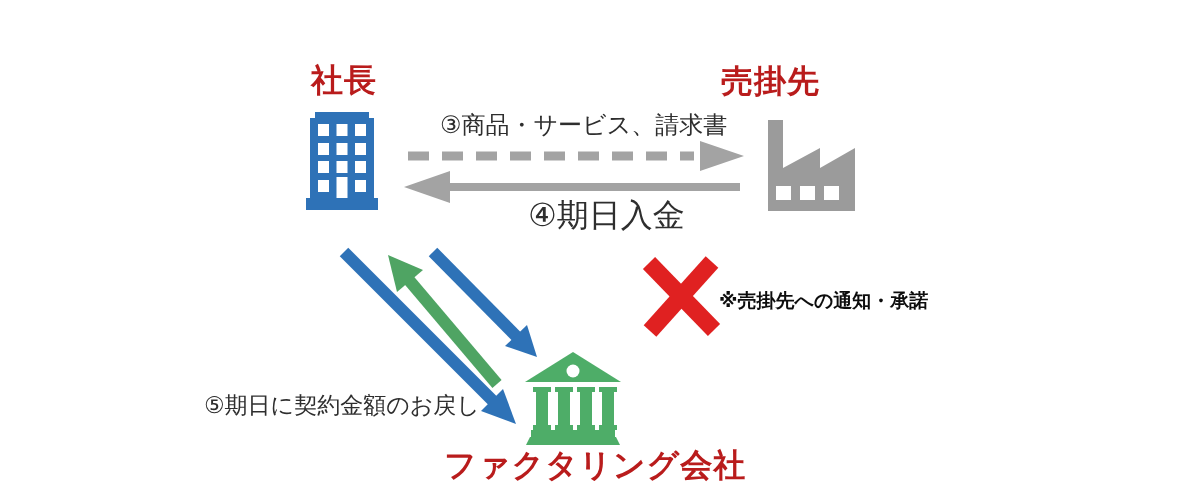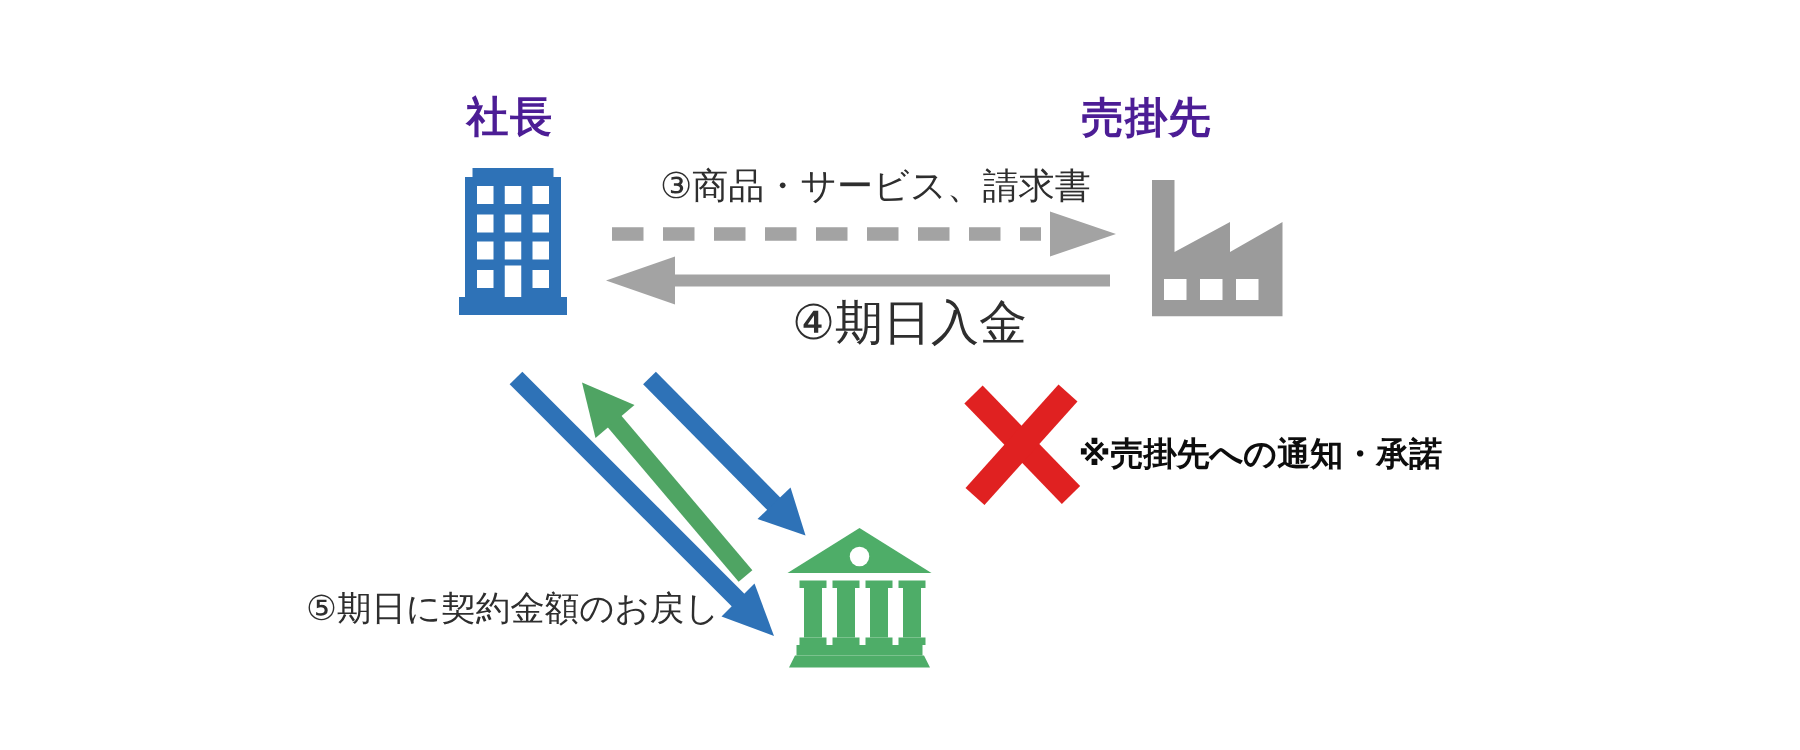--- a/index.html
+++ b/index.html
@@ -7,49 +7,50 @@
     position: relative;
     width: 1200px;
     height: 500px;
     background: #ffffff;
     overflow: hidden;
     font-family: "Liberation Sans", "DejaVu Sans", sans-serif;
   }
   .abs { position: absolute; }
   .title {
     font-weight: bold;
-    color: #4c1d95;
-    font-size: 28px;
+    color: #b91c1c;
+    font-size: 32px;
     line-height: 1.1;
     white-space: nowrap;
     letter-spacing: 1px;
   }
   .step {
     color: #2e2e2e;
     font-size: 23px;
     line-height: 1.1;
     white-space: nowrap;
   }
   .note {
     font-weight: bold;
     color: #0d0d0d;
-    font-size: 22px;
+    font-size: 19px;
     line-height: 1.1;
     white-space: nowrap;
   }
   svg { display: block; }
   .overlay { position: absolute; left: 0; top: 0; pointer-events: none; }
 </style>
 </head>
 <body>
 
 <div class="canvas">
 
   <div class="abs title" style="left:311px; top:63px;">社長</div>
   <div class="abs title" style="left:721px; top:64px;">売掛先</div>
+  <div class="abs title" style="left:444px; top:448px;">ファクタリング会社</div>
 
   <div class="abs step" style="left:440px; top:112px; font-size:24px;">③商品・サービス、請求書</div>
   <div class="abs step" style="left:528px; top:198px; font-size:32px;">④期日入金</div>
   <div class="abs step" style="left:204px; top:393px;">⑤期日に契約金額のお戻し</div>
   <div class="abs note" style="left:719px; top:291px;">※売掛先への通知・承諾</div>
 
   <svg class="abs" style="left:303px; top:112px;" width="78" height="98" viewBox="0 0 78 98">
     <g fill="#2E72B7">
       <path d="M12 0 H66 V6 H71 V86 H7 V6 H12 Z"></path>
       <rect x="3" y="86" width="72" height="12"></rect>

